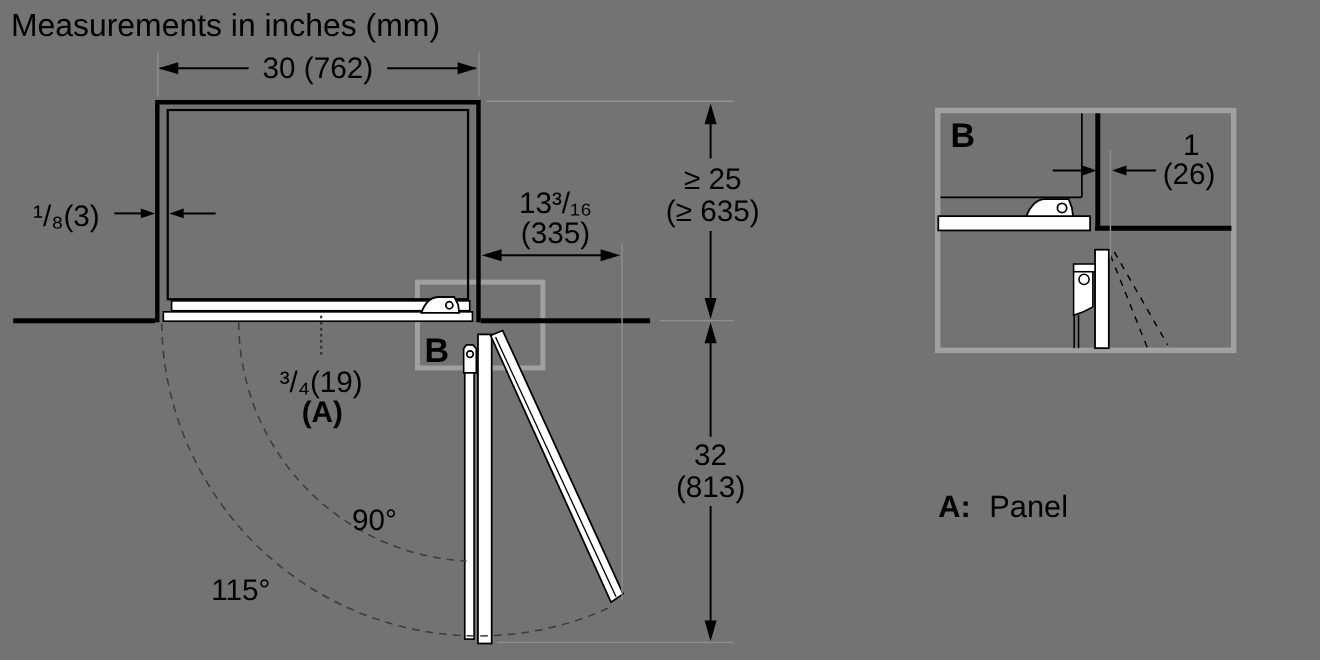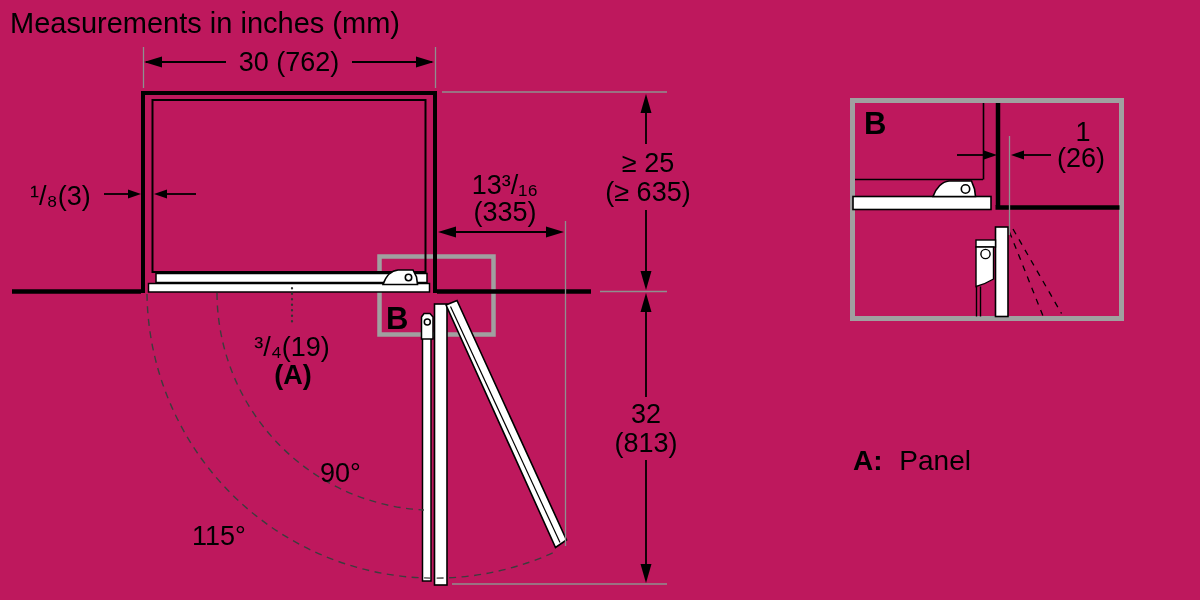--- a/index.html
+++ b/index.html
@@ -1,16 +1,16 @@
 <!DOCTYPE html>
 <html><head>
 <meta charset="utf-8">
 <style>
   html,body{margin:0;padding:0;background:#fff;}
-  .stage{width:1200px;height:600px;position:relative;background:#be185d;overflow:hidden;}
+  .stage{width:1200px;height:600px;position:relative;background:#737373;overflow:hidden;}
   svg{display:block;}
   text{font-family:"Liberation Sans","DejaVu Sans",sans-serif;fill:#000;}
   .t-title{font-size:29px;}
   .t-dim{font-size:27px;}
   .t-dim-mid{font-size:27px;text-anchor:middle;}
   .t-b{font-size:31px;font-weight:bold;}
   .t-bold{font-weight:bold;}
   .t-legend{font-size:28px;}
   .ln{stroke:#000;fill:none;}
   .ext{stroke:#8f8f8f;stroke-width:1.3;fill:none;}

